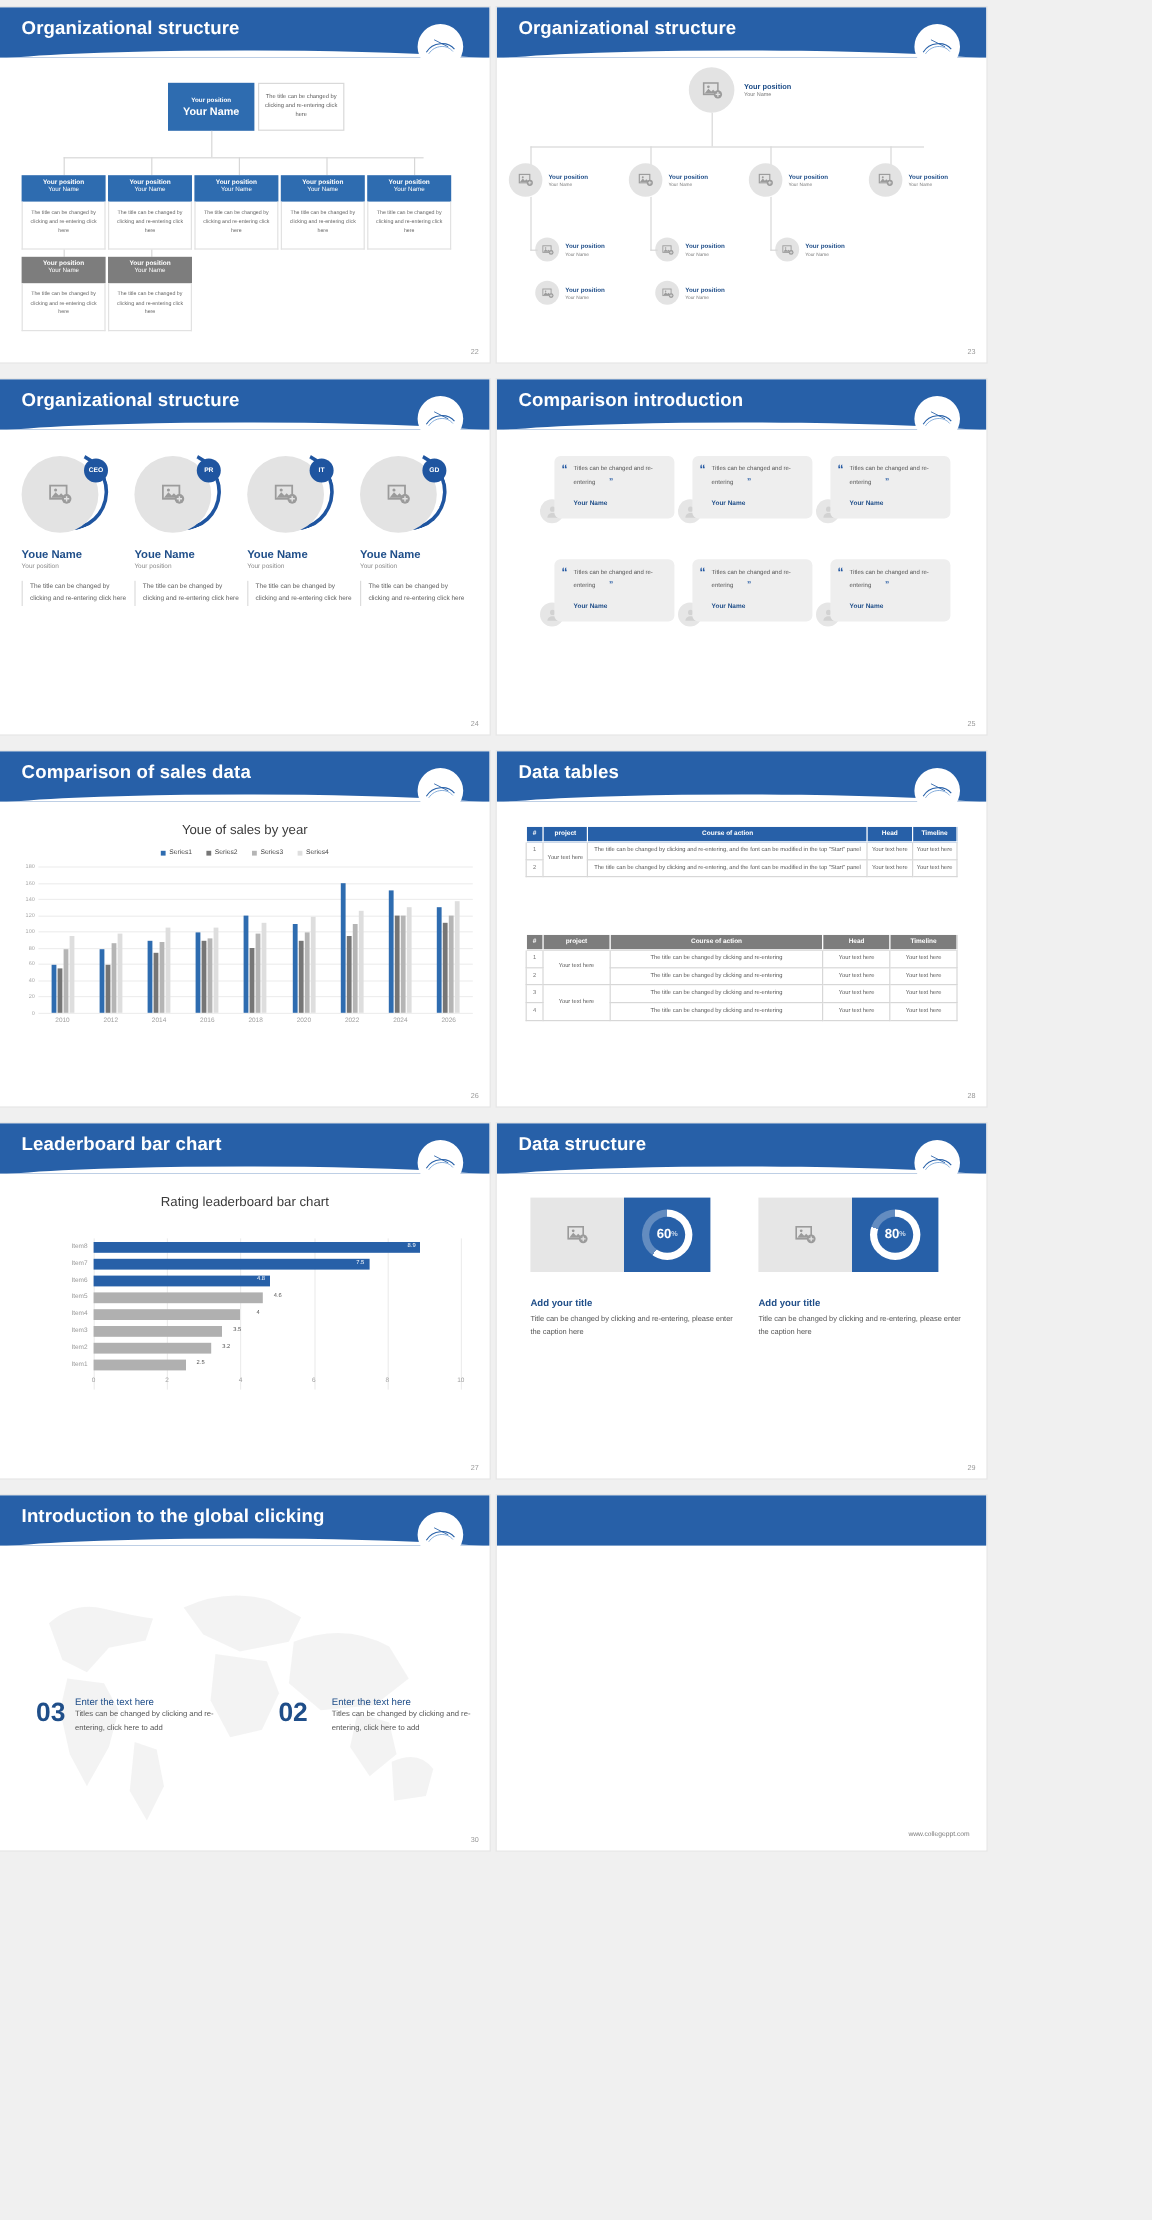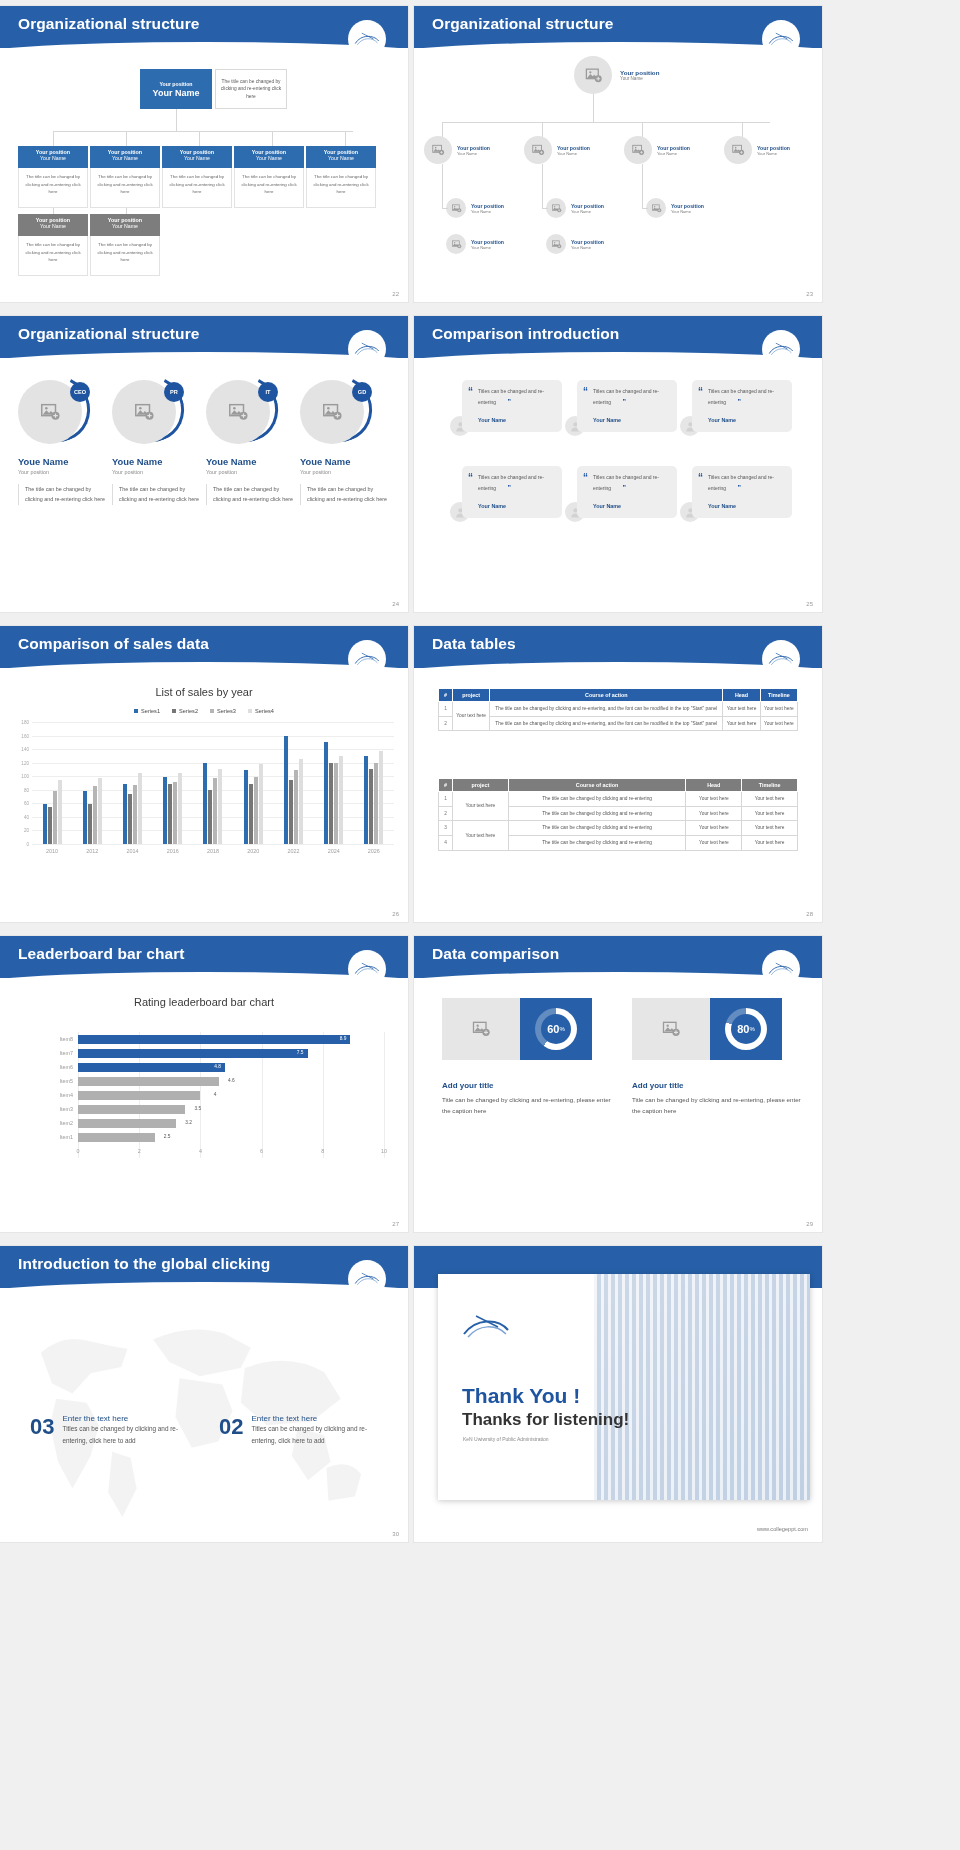--- a/index.html
+++ b/index.html
@@ -595,21 +595,21 @@
   </div>
   <div class="band-title">Comparison of sales data</div>
   <div class="logo-circ">
     <svg viewBox="0 0 40 22">
             <path d="M2 18 C10 4 30 4 38 14" stroke="#2760a8" fill="none" stroke-width="1.4"></path>
     <path d="M5 20 C13 8 29 8 36 17" stroke="#6f9ed4" fill="none" stroke-width="1.1"></path>
     <path d="M12 2 L30 11" stroke="#2760a8" stroke-width="1.1" fill="none"></path>
           </svg>
   </div>
   <div class="pg">26</div>
-        <div class="ch-title">List of sales by year</div>
+        <div class="ch-title">Youe of sales by year</div>
         <div class="ch-legend">
           <span><i class="sw" style="background:#2e6cb0"></i>Series1</span>
           <span><i class="sw" style="background:#767676"></i>Series2</span>
           <span><i class="sw" style="background:#b5b5b5"></i>Series3</span>
           <span><i class="sw" style="background:#dedede"></i>Series4</span>
         </div>
         <div class="plot">
           <div class="gl" style="top:0%">
             <span class="ytick">180</span>
           </div>
@@ -890,21 +890,21 @@
             <div style="left:calc((100% - 0px)*1)">10</div>
           </div>
         </div>
       </div>
     </div>
     <div class="slide-wrap">
       <div class="slide">
         <div class="band">
     <div class="band-curve"></div>
   </div>
-  <div class="band-title">Data comparison</div>
+  <div class="band-title">Data structure</div>
   <div class="logo-circ">
     <svg viewBox="0 0 40 22">
             <path d="M2 18 C10 4 30 4 38 14" stroke="#2760a8" fill="none" stroke-width="1.4"></path>
     <path d="M5 20 C13 8 29 8 36 17" stroke="#6f9ed4" fill="none" stroke-width="1.1"></path>
     <path d="M12 2 L30 11" stroke="#2760a8" stroke-width="1.1" fill="none"></path>
           </svg>
   </div>
   <div class="pg">29</div>
         <div class="dc-box" style="left:28px">
       <div class="dc-img">
@@ -979,45 +979,30 @@
         <path d="M110 152 l18 6 6 30 -14 28 -14-24z"></path>
       </g>
     </svg></div>
         <div style="position:absolute;left:30px;top:168px;display:flex;gap:8px;width:172px">
       <div class="gb-num">03</div>
       <div>
             <div class="gb-h">Enter the text here</div>
       <div class="gb-t">Titles can be changed by clicking and re-entering, click here to add</div>
           </div>
         </div>
-        <div style="position:absolute;left:219px;top:168px;display:flex;gap:8px;width:172px">
+        <div style="position:absolute;left:232px;top:168px;display:flex;gap:20px;width:172px">
       <div class="gb-num">02</div>
       <div>
             <div class="gb-h">Enter the text here</div>
       <div class="gb-t">Titles can be changed by clicking and re-entering, click here to add</div>
           </div>
         </div>
       </div>
     </div>
     <div class="slide-wrap">
       <div class="slide">
         <div class="ty-outer">
     <div class="ty-blue"></div>
-    <div class="ty-card">
-      <div style="position:absolute;right:0;top:0;width:58%;height:100%;
-        background:linear-gradient(135deg,#dde6f2,#c9d8ea);opacity:.85"></div>
-      <div style="position:absolute;right:0;top:0;width:58%;height:100%;
-        background:repeating-linear-gradient(90deg,rgba(255,255,255,.55) 0 3px,rgba(140,165,195,.25) 3px 7px)"></div>
-      <div style="position:absolute;left:24px;top:40px;width:48px;height:26px">
-        <svg viewBox="0 0 48 26" width="48" height="26">
-                <path d="M2 20 C14 4 36 4 46 16" stroke="#2760a8" fill="none" stroke-width="2"></path>
-        <path d="M6 23 C17 10 34 10 44 20" stroke="#7ba3d4" fill="none" stroke-width="1.5"></path>
-        <path d="M14 2 L36 13" stroke="#2760a8" stroke-width="1.5" fill="none"></path>
-              </svg></div>
-      <div class="ty-title">Thank You !</div>
-      <div class="ty-sub">Thanks for listening!</div>
-      <div class="ty-fine">KeN Uwiwrsity of Public Administration</div>
-    </div>
     <div class="ty-foot">www.collegeppt.com</div>
   </div>
       </div>
     </div>
   </div>
 
 </body></html>

